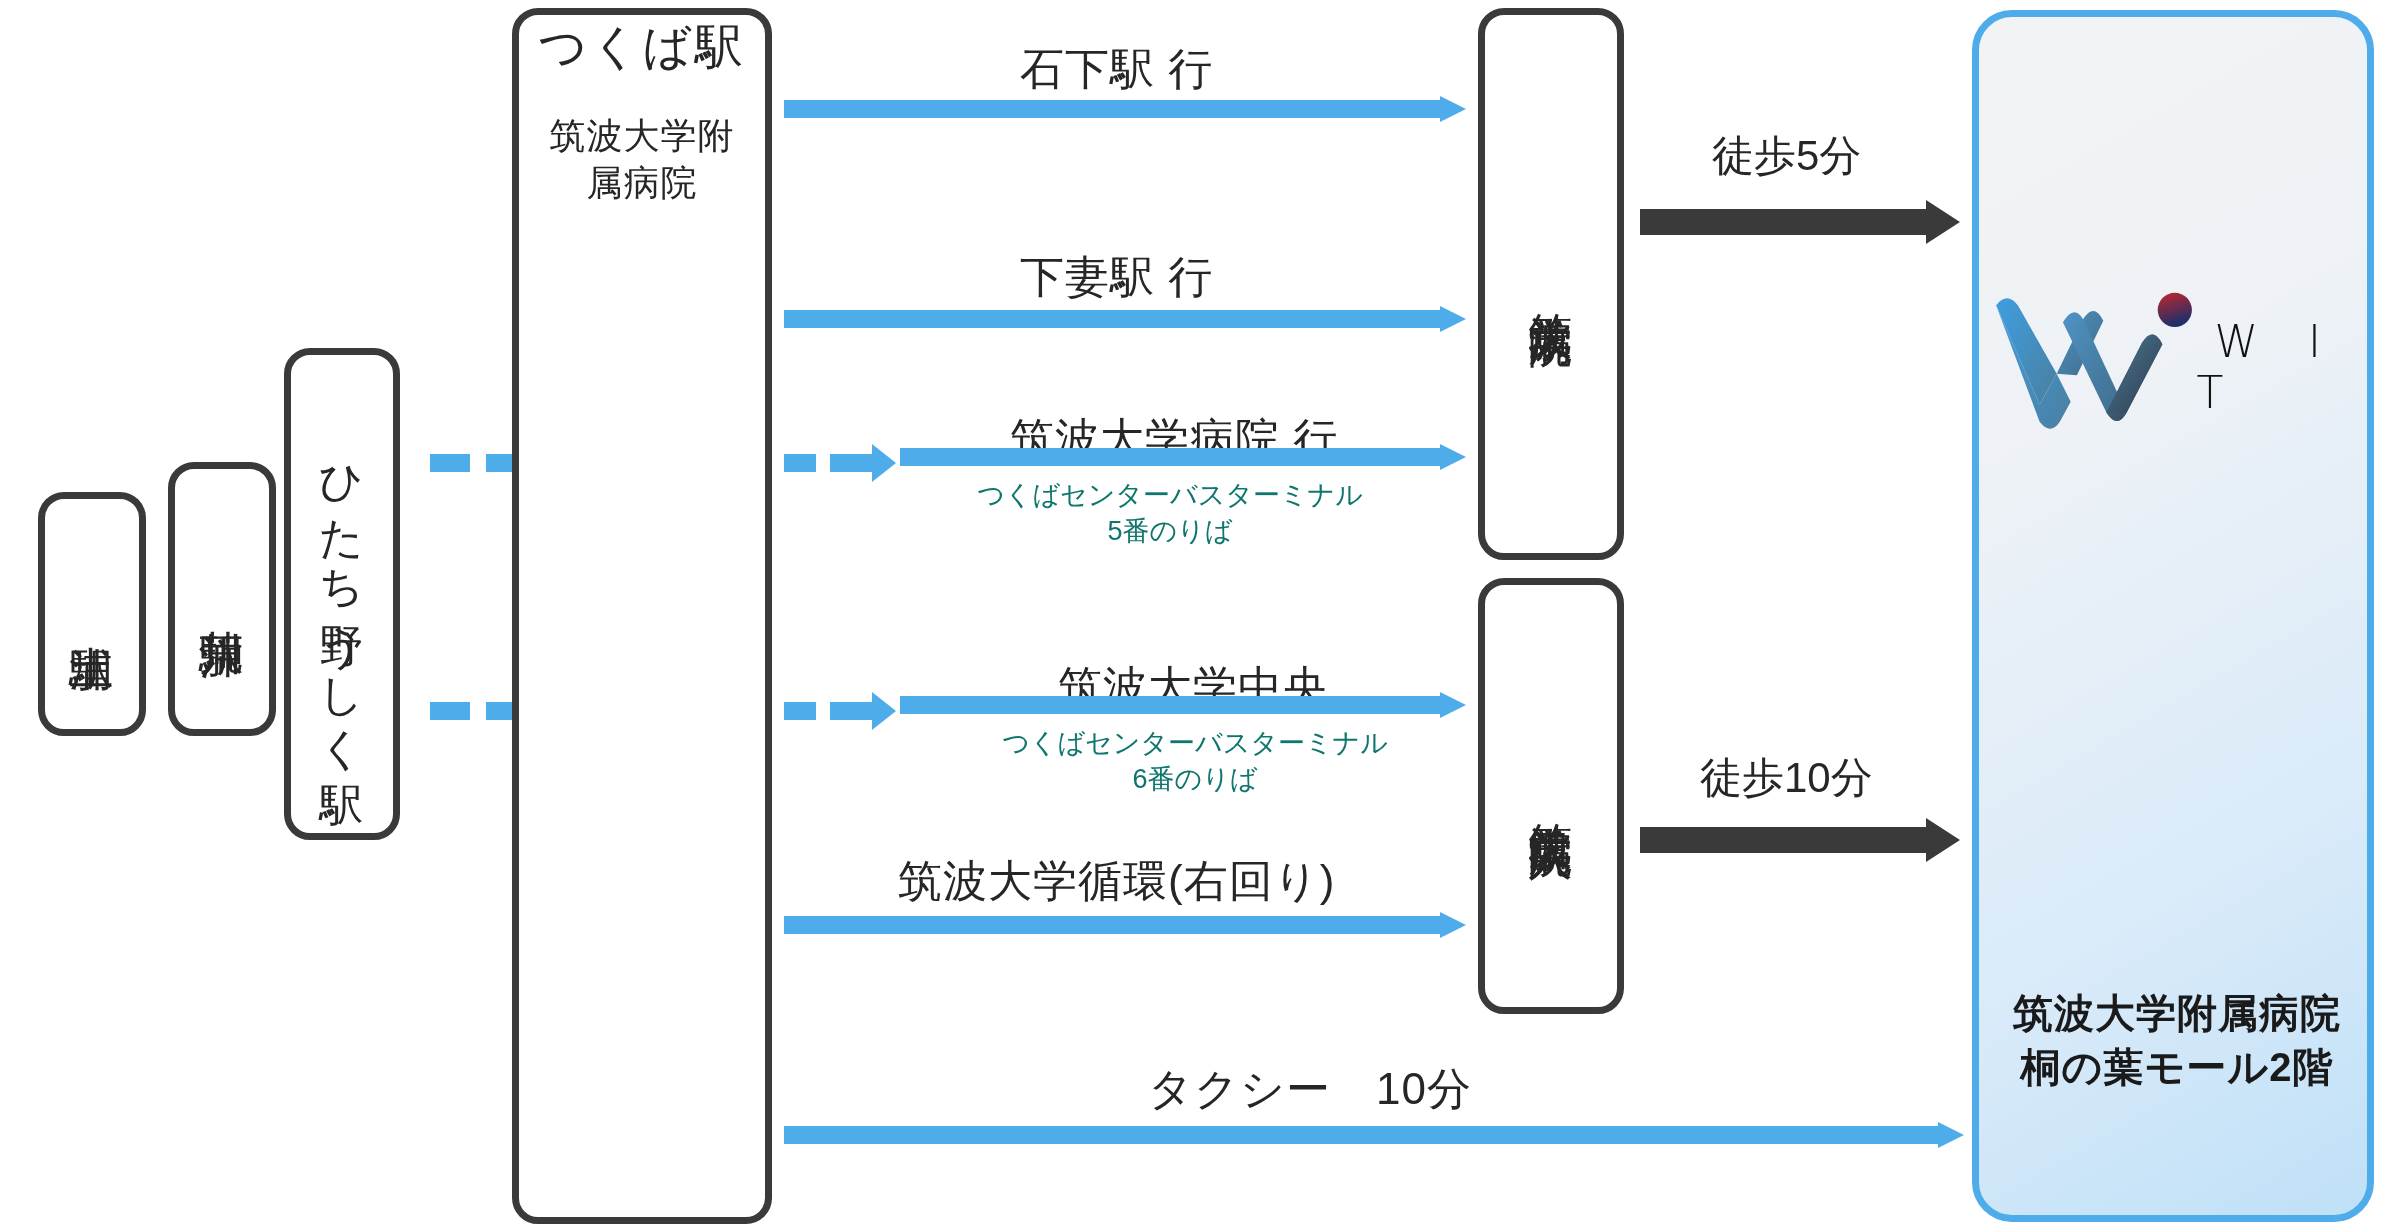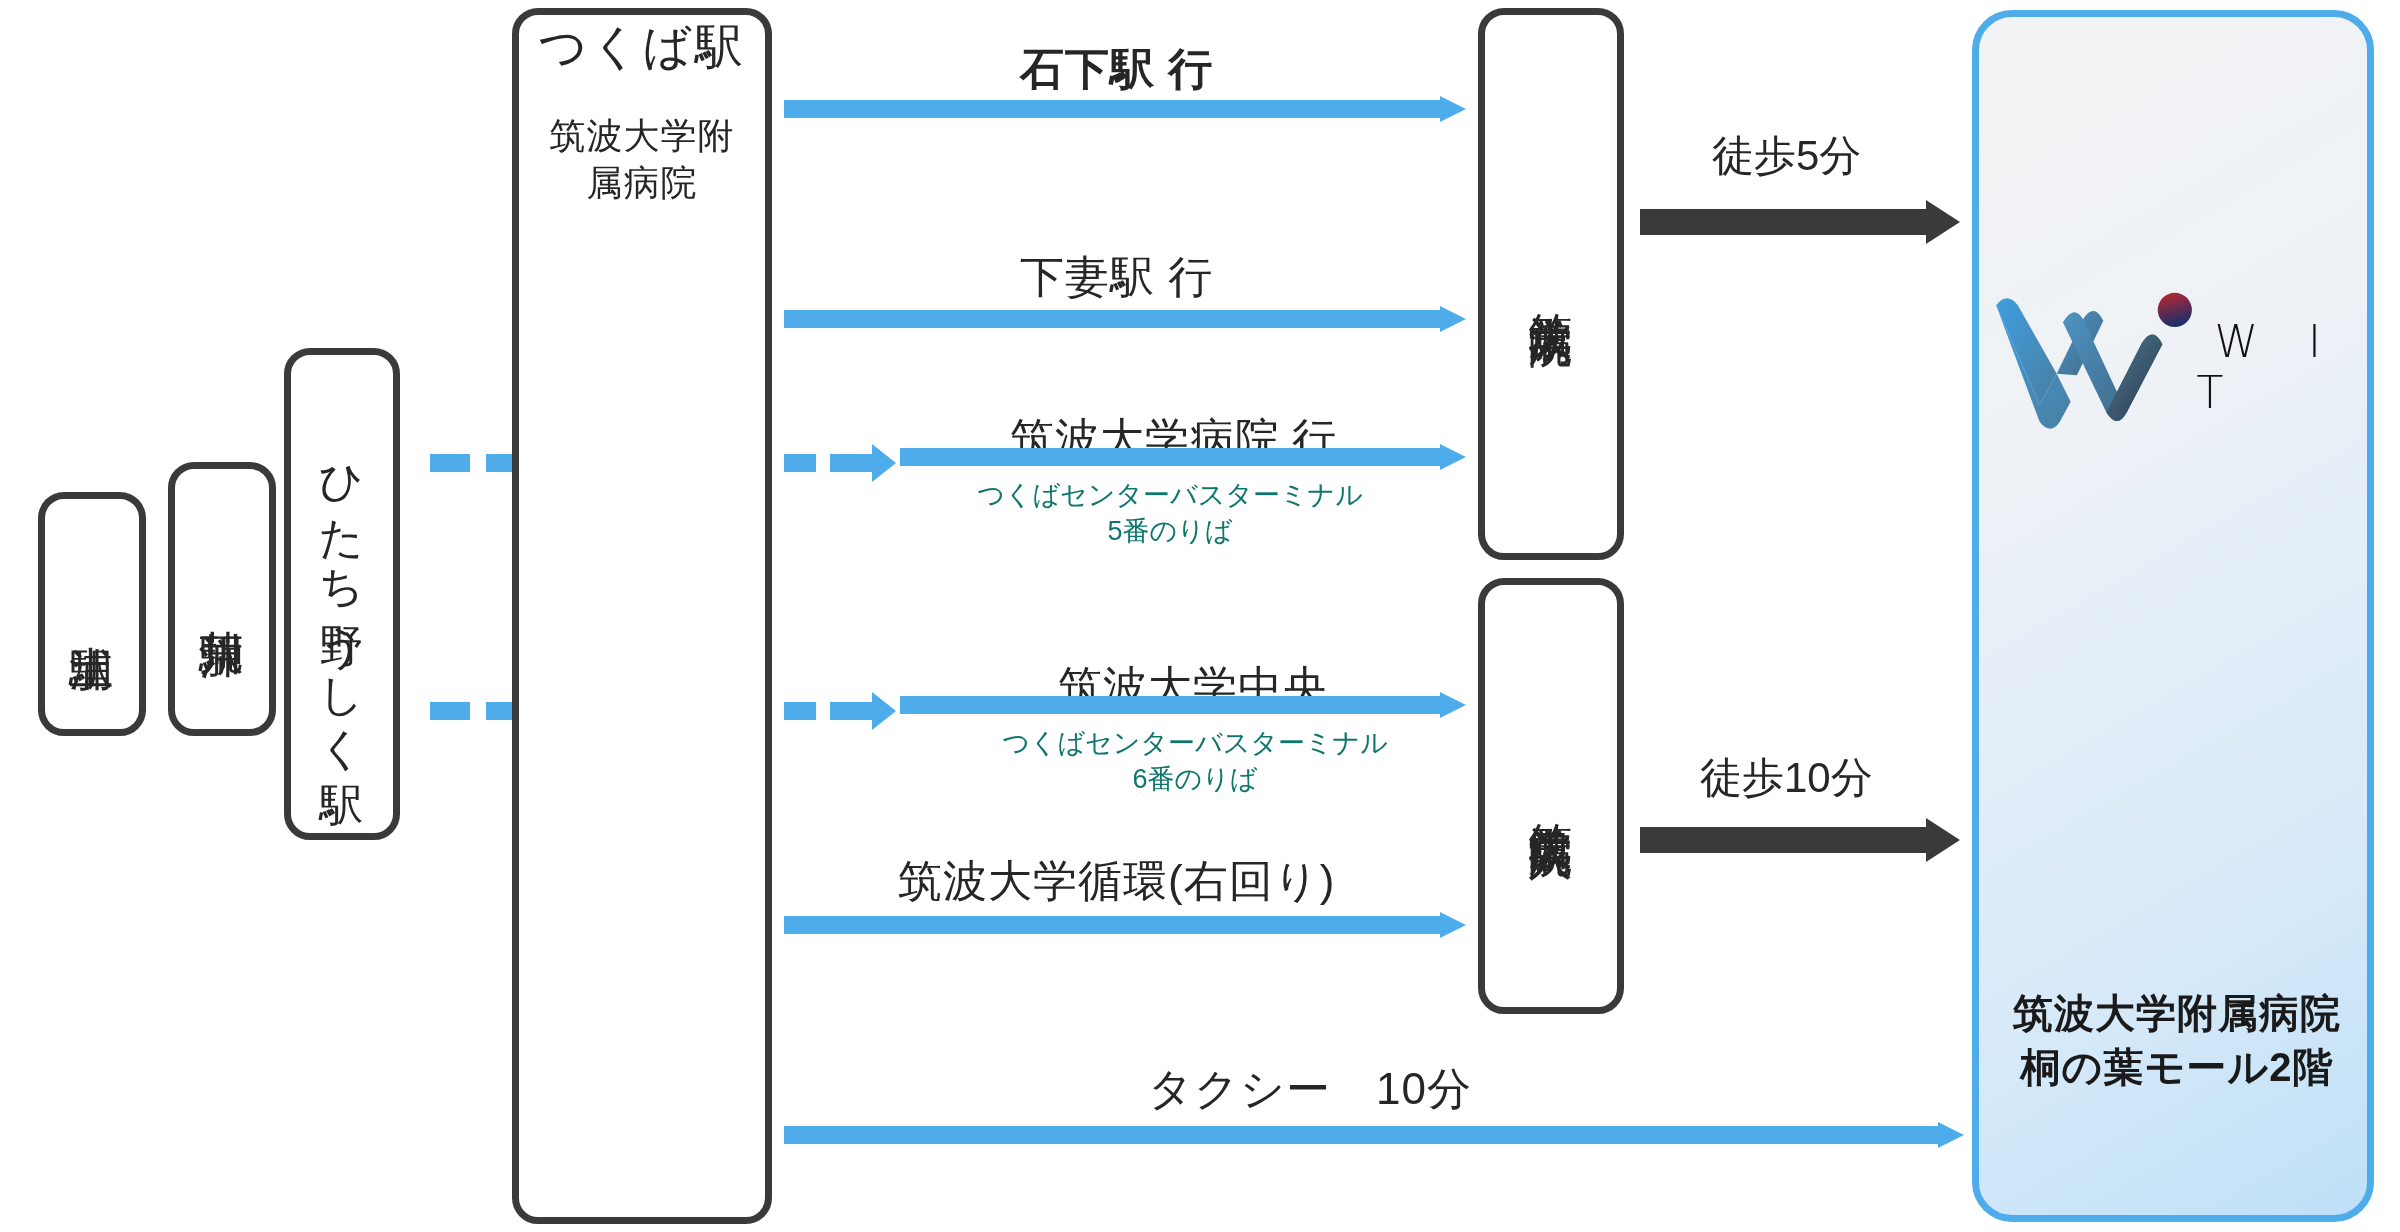--- a/index.html
+++ b/index.html
@@ -235,33 +235,33 @@
     <div class="shaft" style="width:42px;"></div>
     <div class="head"></div>
   </div>
 
   <div class="dash" style="left:784px; top:702px; width:32px;"></div>
   <div class="small-arrow" style="left:830px; top:692px; width:42px;">
     <div class="shaft" style="width:42px;"></div>
     <div class="head"></div>
   </div>
 
-  <div class="arrow-label" style="left:1020px; top:40px;font-weight:bold;">石下駅 行</div>
+  <div class="arrow-label" style="left:1020px; top:40px;">石下駅 行</div>
   <div class="bus-arrow" style="left:784px; top:96px; width:682px;">
     <div class="shaft" style="width:656px;"></div>
     <div class="head" style="left:656px;"></div>
   </div>
 
   <div class="arrow-label" style="left:1020px; top:248px;">下妻駅 行</div>
   <div class="bus-arrow" style="left:784px; top:306px; width:682px;">
     <div class="shaft" style="width:656px;"></div>
     <div class="head" style="left:656px;"></div>
   </div>
 
-  <div class="arrow-label" style="left:1010px; top:410px;font-family:Liberation Serif, serif;">筑波大学病院 行</div>
+  <div class="arrow-label" style="left:1010px; top:410px;">筑波大学病院 行</div>
   <div class="bus-arrow" style="left:900px; top:444px; width:566px;">
     <div class="shaft" style="width:540px;"></div>
     <div class="head" style="left:540px;"></div>
   </div>
   <div class="arrow-sublabel" style="left:930px; top:478px; width:480px;">
     <div>つくばセンターバスターミナル</div>
     <div>5番のりば</div>
   </div>
 
   <div class="arrow-label" style="left:1058px; top:658px;">筑波大学中央</div>

